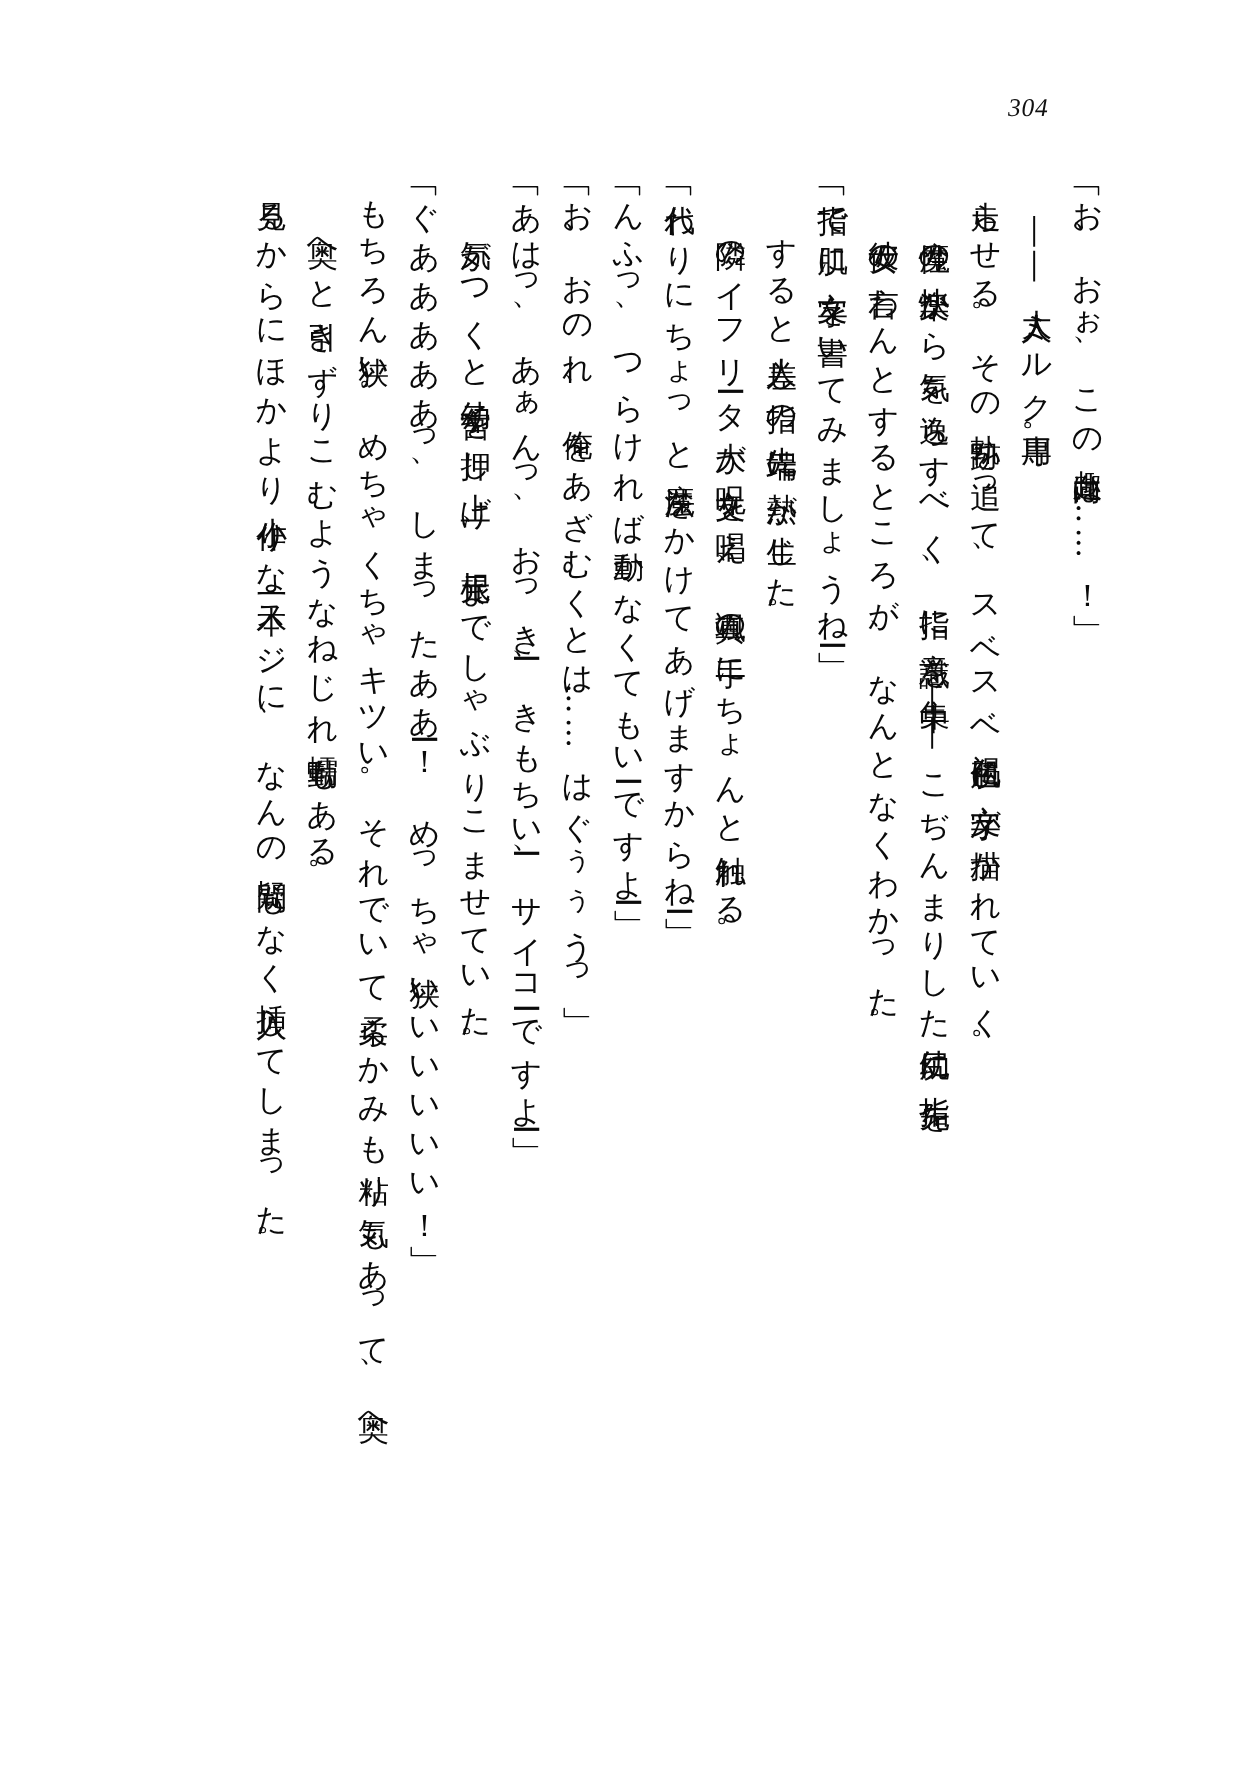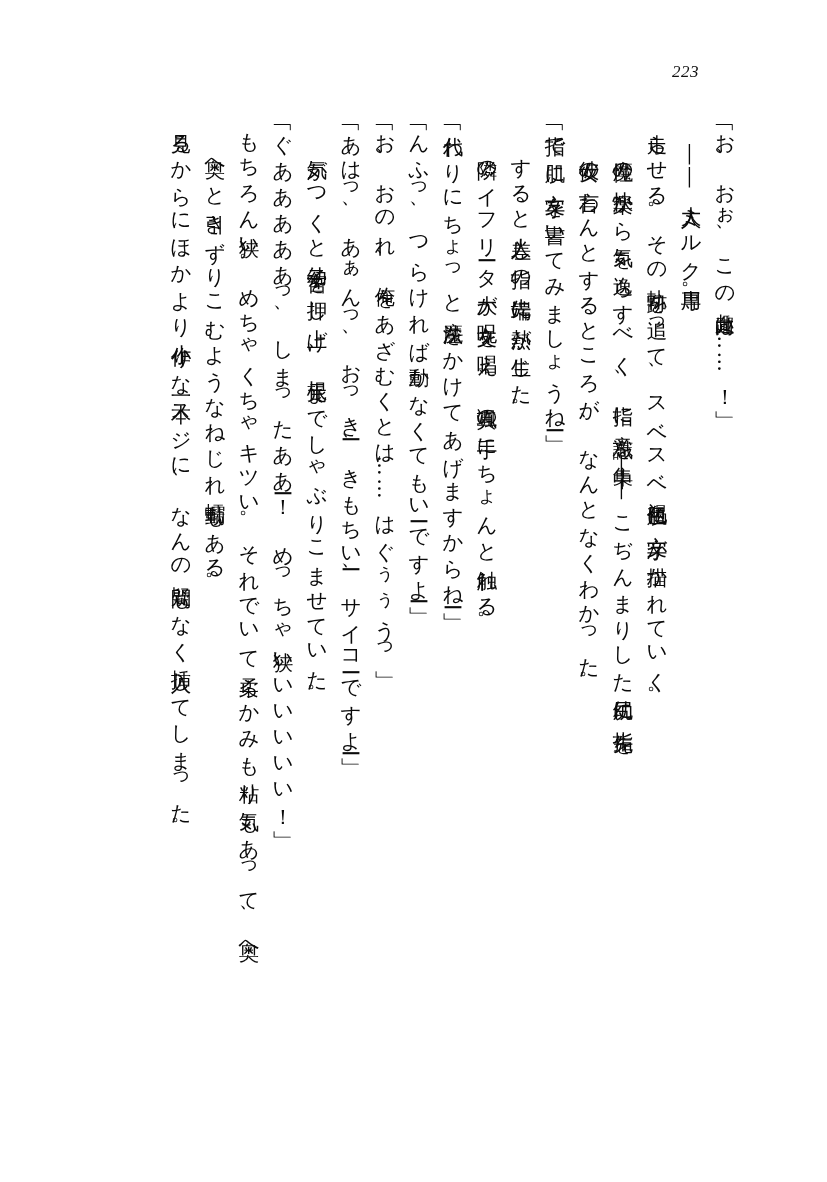--- a/index.html
+++ b/index.html
@@ -58,21 +58,21 @@
   }
   .line.indent {
     padding-top: 26px;
   }
 </style>
 </head>
 <body>
 
 <div id="page">
 
-  <div id="page-number">223</div>
+  <div id="page-number">304</div>
 
   <div id="text-block">
       <div class="line">見るからにほかより小作りな一本スジに、なんの疑問もなく挿入してしまった。</div>
       <div class="line indent">奥へと引きずりこむようなねじれ蠕動もある。</div>
       <div class="line">もちろん狭い。めちゃくちゃキツい。それでいて柔らかみも粘り気もあって、奥へ</div>
       <div class="line">「ぐあああああっ、しまったああー！　めっちゃ狭いいいいいい！」</div>
       <div class="line indent">気がつくと幼子宮を押し上げ、根元までしゃぶりこませていた。</div>
       <div class="line">「あはっ、あぁんっ、おっきー、きもちいー、サイコーですよー」</div>
       <div class="line">「お、おのれ、俺をあざむくとは……はぐぅぅうっ」</div>
       <div class="line">「んふっ、つらければ動かなくてもいーですよー」</div>

